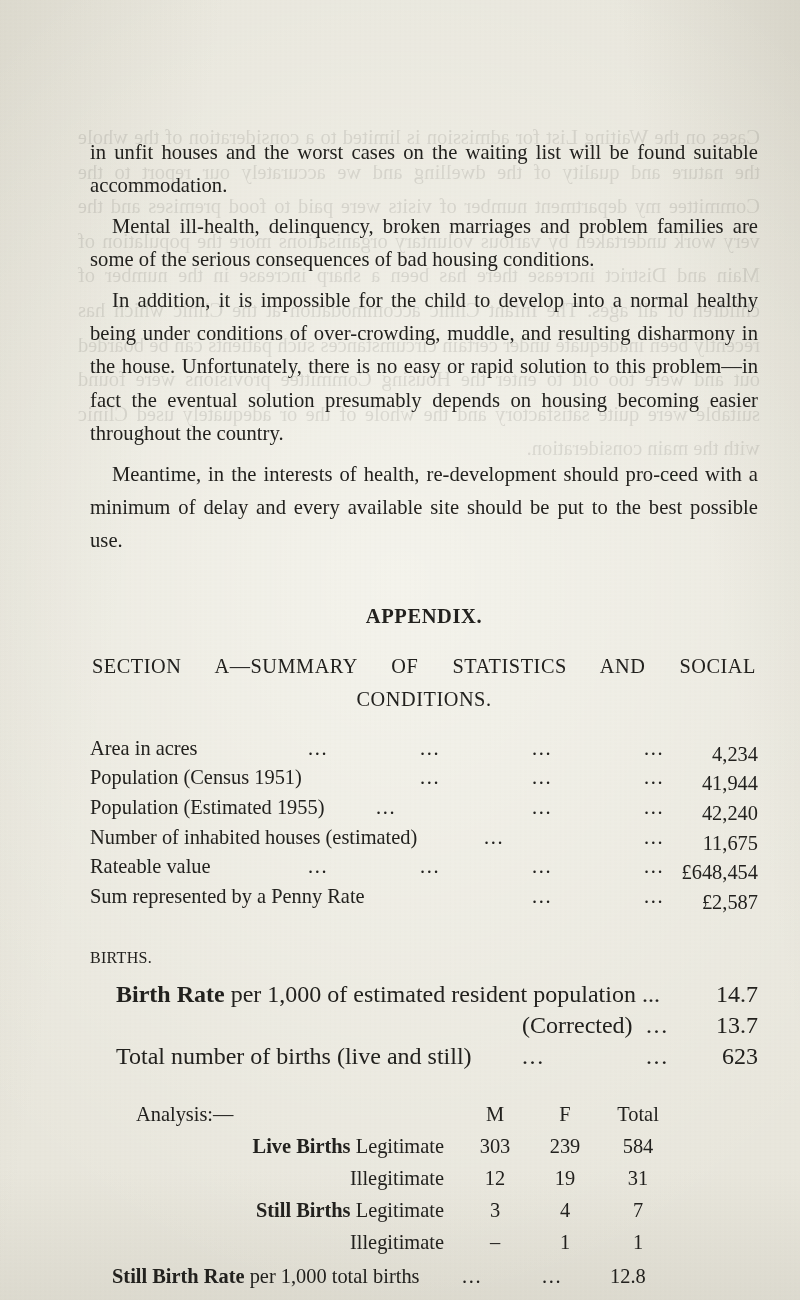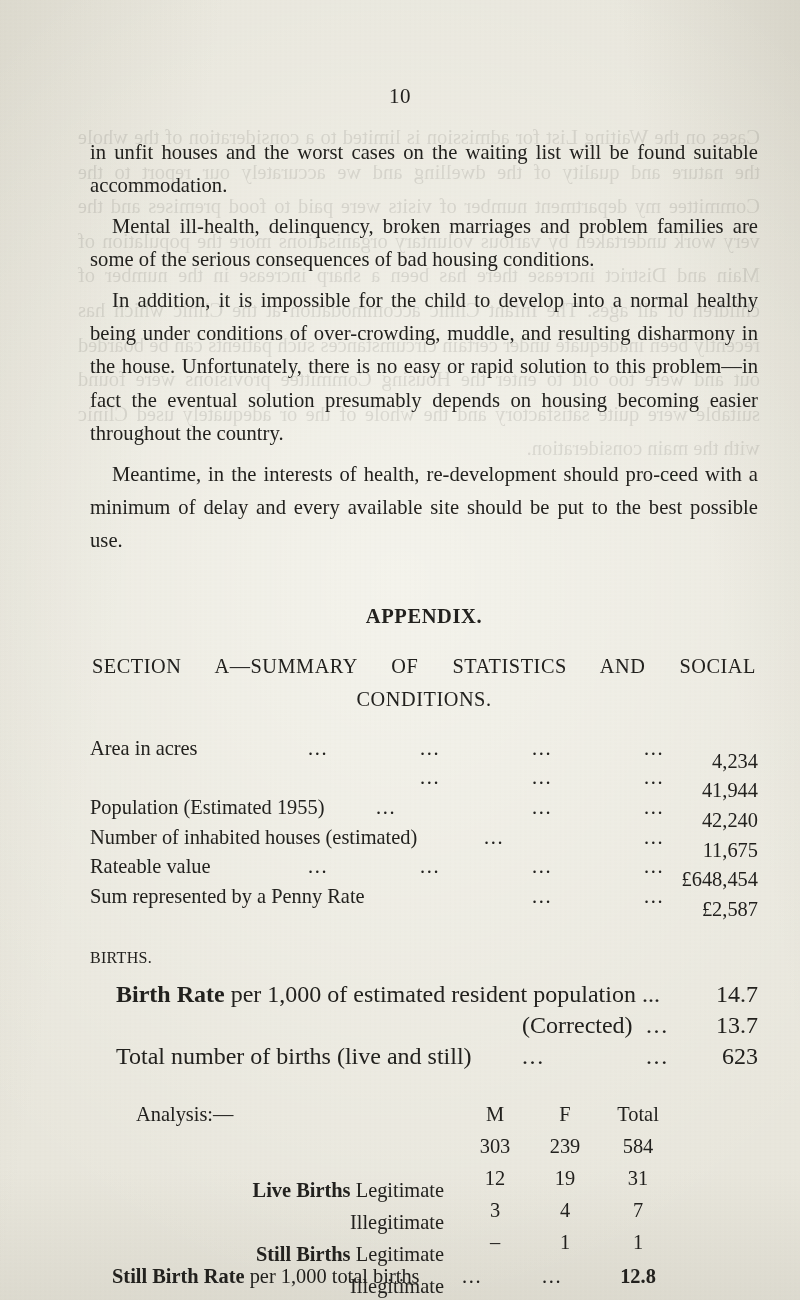--- a/index.html
+++ b/index.html
@@ -121,21 +121,21 @@
   }
   .stat-row {
     position: relative;
     height: 29.6px;
     white-space: nowrap;
   }
   .stat-label { position: absolute; left: 0; top: 0; }
   .stat-val {
     position: absolute;
     right: 0;
-    top: 13px;
+    top: 6px;
     text-align: right;
   }
   .dots { position: absolute; top: 0; letter-spacing: 1.6px; }
 
   .births-head {
     margin-top: 38px;
     font-size: 16px;
     letter-spacing: 0.3px;
   }
 
@@ -158,46 +158,45 @@
     position: relative;
     font-size: 20.4px;
     line-height: 32px;
     width: 668px;
   }
   .arow { position: relative; height: 32px; white-space: nowrap; }
   .acol-m    { position: absolute; top: 0; left: 380px; width: 50px; text-align: center; }
   .acol-f    { position: absolute; top: 0; left: 450px; width: 50px; text-align: center; }
   .acol-t    { position: absolute; top: 0; left: 520px; width: 56px; text-align: center; }
   .hdr-lbl   { position: absolute; top: 0; left: 46px; }
-  .rowname   { position: absolute; top: 0; text-align: right; margin-top: 44px; }
+  .rowname   { position: absolute; top: 0; text-align: right; }
   .rowname b { font-weight: bold; }
 
   .sbr {
     position: relative;
     height: 32px;
     margin-top: 2px;
     white-space: nowrap;
   }
   .sbr .lbl { position: absolute; left: 22px; top: 0; }
-  .sbr .rt  { position: absolute; left: 520px; width: 56px; text-align: center; top: 0; font-weight: bold; }
+  .sbr .rt  { position: absolute; left: 520px; width: 56px; top: 0; }
   .sbr .d1  { position: absolute; left: 372px; top: 0; letter-spacing: 1.6px; }
   .sbr .d2  { position: absolute; left: 452px; top: 0; letter-spacing: 1.6px; }
 </style>
 </head>
 <body>
 
 <div class="paper"></div>
 
 <div class="bleed">Cases on the Waiting List for admission is limited to a consideration of the whole the nature and quality of the dwelling and we accurately our report to the Committee my department number of visits were paid to food premises and the very work undertaken by various voluntary organisations more the population of Main and District increase there has been a sharp increase in the number of children of all ages. The Infant Clinic accommodation at the Clinic which has recently been inadequate under certain circumstances such patients can be boarded out and were too old to enter the Housing Committee provisions were found suitable were quite satisfactory and the whole of the or adequately used Clinic with the main consideration.</div>
 
 <div class="grain"></div>
 
 <div class="content">
 
-  <div class="page-number">10</div>
 
   <div class="body-col">
 
     <p class="para first">in unfit houses and the worst cases on the waiting list will be found suitable accommodation.</p>
     <p class="para">Mental ill-health, delinquency, broken marriages and problem families are some of the serious consequences of bad housing conditions.</p>
     <p class="para">In addition, it is impossible for the child to develop into a normal healthy being under conditions of over-crowding, muddle, and resulting disharmony in the house. Unfortunately, there is no easy or rapid solution to this problem—in fact the eventual solution presumably depends on housing becoming easier throughout the country.</p>
     <p class="para">Meantime, in the interests of health, re-development should pro-ceed with a minimum of delay and every available site should be put to the best possible use.</p>
 
     <div class="appendix">APPENDIX.</div>
 
@@ -211,20 +210,21 @@
       <div class="stat-row">
         <span class="stat-label">Area in acres</span>
         <span class="dots" style="left:218px">...</span>
         <span class="dots" style="left:330px">...</span>
         <span class="dots" style="left:442px">...</span>
         <span class="dots" style="left:554px">...</span>
         <span class="stat-val">4,234</span>
       </div>
 
       <div class="stat-row">
+        <span class="stat-label">Population (Census 1951)</span>
         <span class="dots" style="left:330px">...</span>
         <span class="dots" style="left:442px">...</span>
         <span class="dots" style="left:554px">...</span>
         <span class="stat-val">41,944</span>
       </div>
 
       <div class="stat-row">
         <span class="stat-label">Population (Estimated 1955)</span>
         <span class="dots" style="left:286px">...</span>
         <span class="dots" style="left:442px">...</span>

